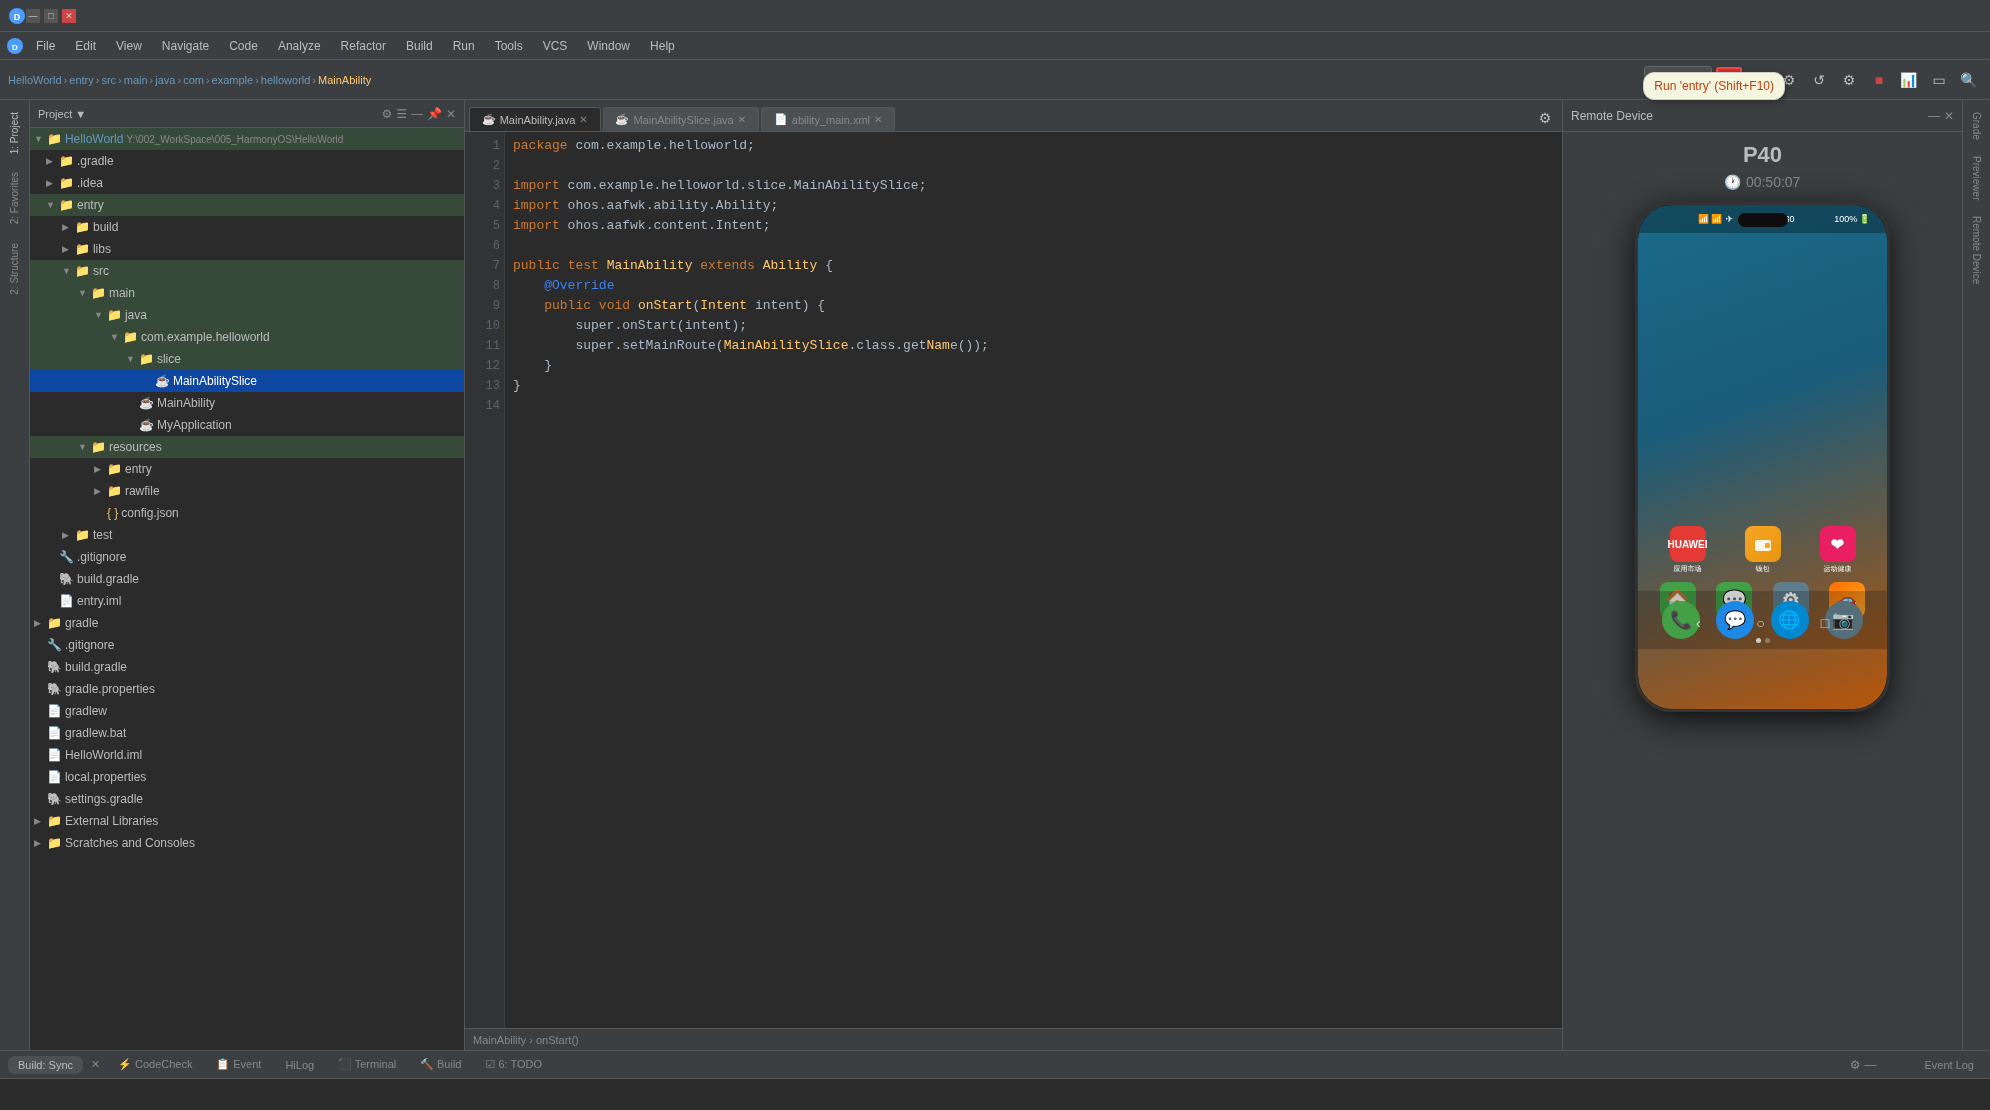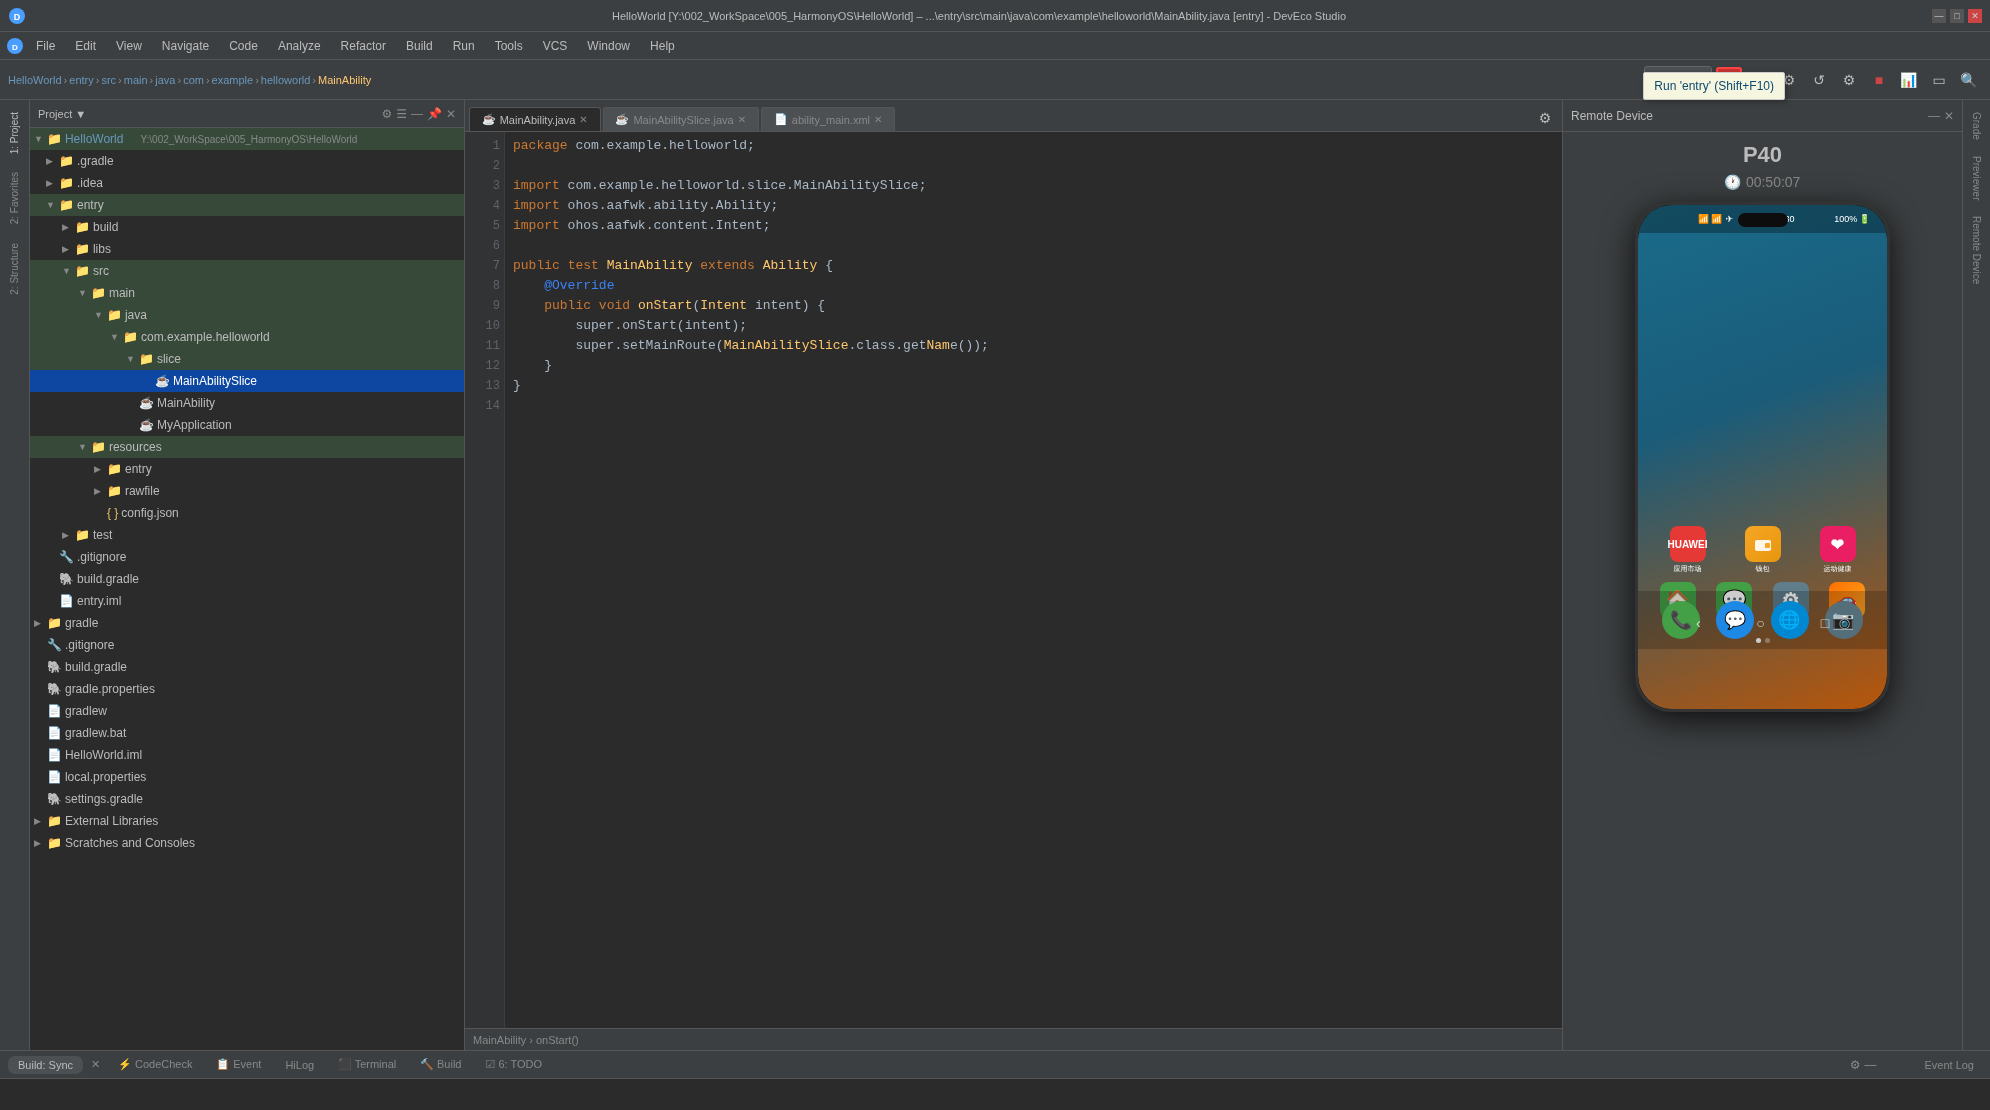--- a/index.html
+++ b/index.html
@@ -418,22 +418,22 @@
 
     
     #tooltip {
       position: absolute;
       top: 72px;
       right: 205px;
       background: #f5f5e0;
       border: 1px solid #ccc;
       padding: 6px 10px;
       font-size: 12px;
-      color: #0c4a6e;
-      border-radius: 2px;
+      color: #c2410c;
+      border-radius: 11px;
       box-shadow: 2px 2px 6px rgba(0,0,0,0.3);
       z-index: 100;
       white-space: nowrap;
     }
 
     
     .bottom-settings { margin-left: auto; display: flex; gap: 4px; }
     .bottom-icon-btn { background: none; border: none; color: #888; cursor: pointer; font-size: 12px; }
 
     
@@ -444,21 +444,20 @@
 </head>
 <body>
 
 <div id="title-bar">
   <div style="display:flex;align-items:center;gap:6px;">
     <svg width="18" height="18" viewBox="0 0 18 18">
       <circle cx="9" cy="9" r="8" fill="#4a9eff"></circle>
       <text x="9" y="13" text-anchor="middle" font-size="9" fill="white" font-weight="bold">D</text>
     </svg>
   </div>
-  <div class="window-title">HelloWorld [Y:\002_WorkSpace\005_HarmonyOS\HelloWorld] – ...\entry\src\main\java\com\example\helloworld\MainAbility.java [entry] - DevEco Studio</div>
   <div class="window-controls">
     <div class="win-btn">—</div>
     <div class="win-btn">□</div>
     <div class="win-btn" style="background:#cc4444;">✕</div>
   </div>
 </div>
 
 <div id="menu-bar">
   <svg width="18" height="18" viewBox="0 0 18 18">
     <circle cx="9" cy="9" r="8" fill="#4a9eff"></circle>
@@ -539,21 +538,21 @@
       <button class="panel-icon-btn">—</button>
       <button class="panel-icon-btn">📌</button>
       <button class="panel-icon-btn">✕</button>
     </div>
     <div id="project-tree">
 
       <div class="tree-item highlighted" style="--indent:4px;">
         <span class="tree-arrow">▼</span>
         <span class="tree-icon" style="color:#e6a817;">📁</span>
         <span style="color:#6897bb;">HelloWorld</span>
-        <span style="color:#888;font-size:10px;margin-left:14px;">Y:\002_WorkSpace\005_HarmonyOS\HelloWorld</span>
+        <span style="color:#888;font-size:10px;margin-left:0;">Y:\002_WorkSpace\005_HarmonyOS\HelloWorld</span>
       </div>
 
       <div class="tree-item" style="--indent:16px;padding-left:16px;">
         <span class="tree-arrow">▶</span>
         <span class="tree-icon folder-icon">📁</span>
         <span>.gradle</span>
       </div>
 
       <div class="tree-item" style="--indent:16px;padding-left:16px;">
         <span class="tree-arrow">▶</span>

